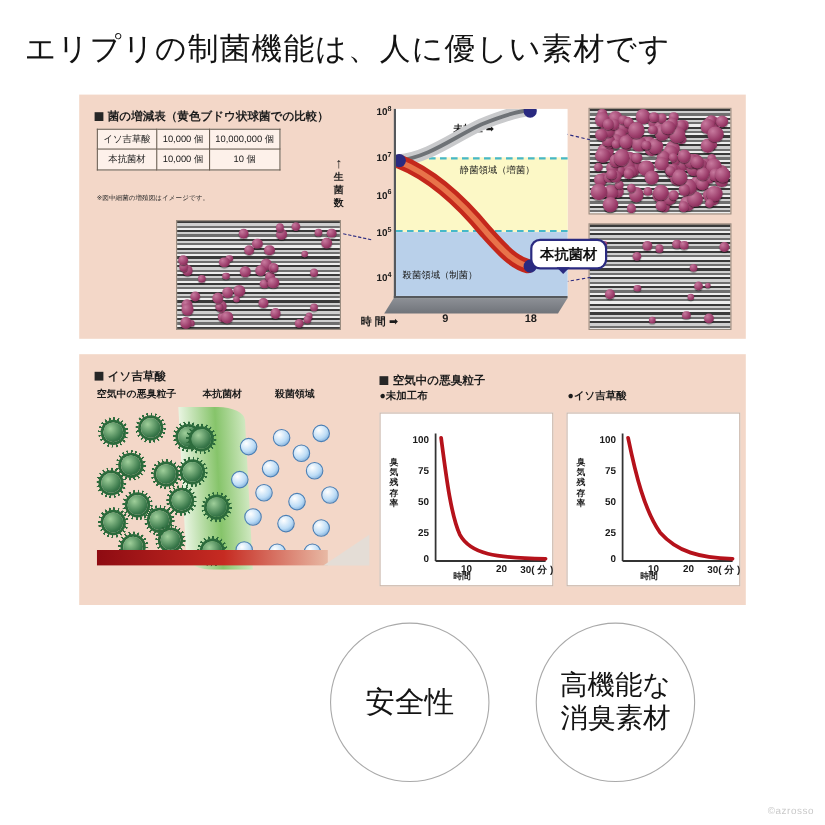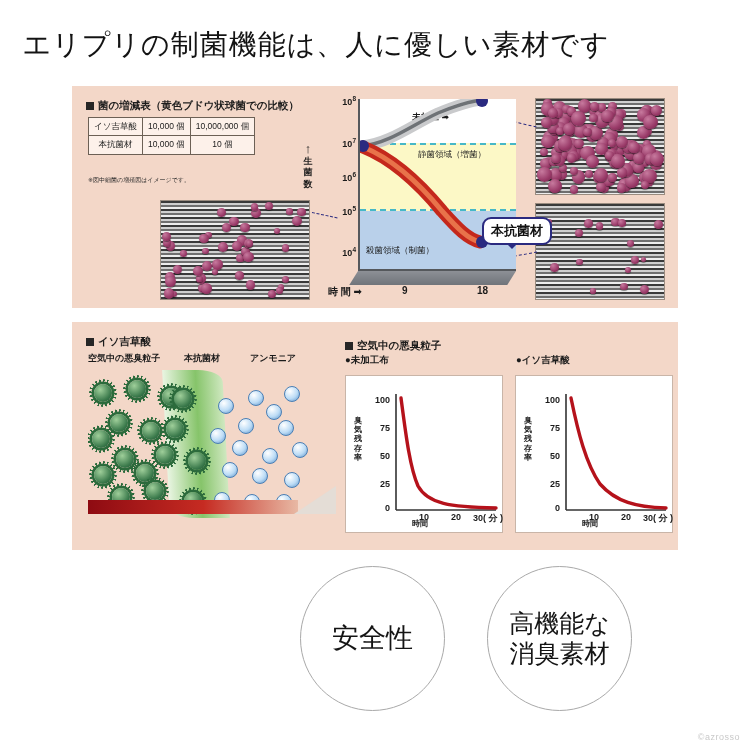--- a/index.html
+++ b/index.html
@@ -499,21 +499,21 @@
 
   <div class="sec-head" style="left:86px; top:335px;">イソ吉草酸</div>
   <div class="sec-head" style="left:345px; top:339px;">空気中の悪臭粒子</div>
 
   <div style="position:absolute;left:345px;top:354px;font-size:9.5px;font-weight:bold;color:#1b1b1b;">●未加工布</div>
   <div style="position:absolute;left:516px;top:354px;font-size:9.5px;font-weight:bold;color:#1b1b1b;">●イソ吉草酸</div>
 
   <div id="deo">
     <div class="deo-lab" style="left:0;">空気中の悪臭粒子</div>
     <div class="deo-lab" style="left:96px;">本抗菌材</div>
-    <div class="deo-lab" style="left:162px;">アンモニア</div>
+    <div class="deo-lab" style="left:162px;">殺菌領域</div>
 
     <div class="stage">
       <div class="membrane"></div>
 
       <div class="odor" style="left:6px;  top:14px;"></div>
       <div class="odor" style="left:40px; top:10px;"></div>
       <div class="odor" style="left:22px; top:44px;"></div>
       <div class="odor" style="left:54px; top:52px;"></div>
       <div class="odor" style="left:4px;  top:60px;"></div>
       <div class="odor" style="left:28px; top:80px;"></div>

